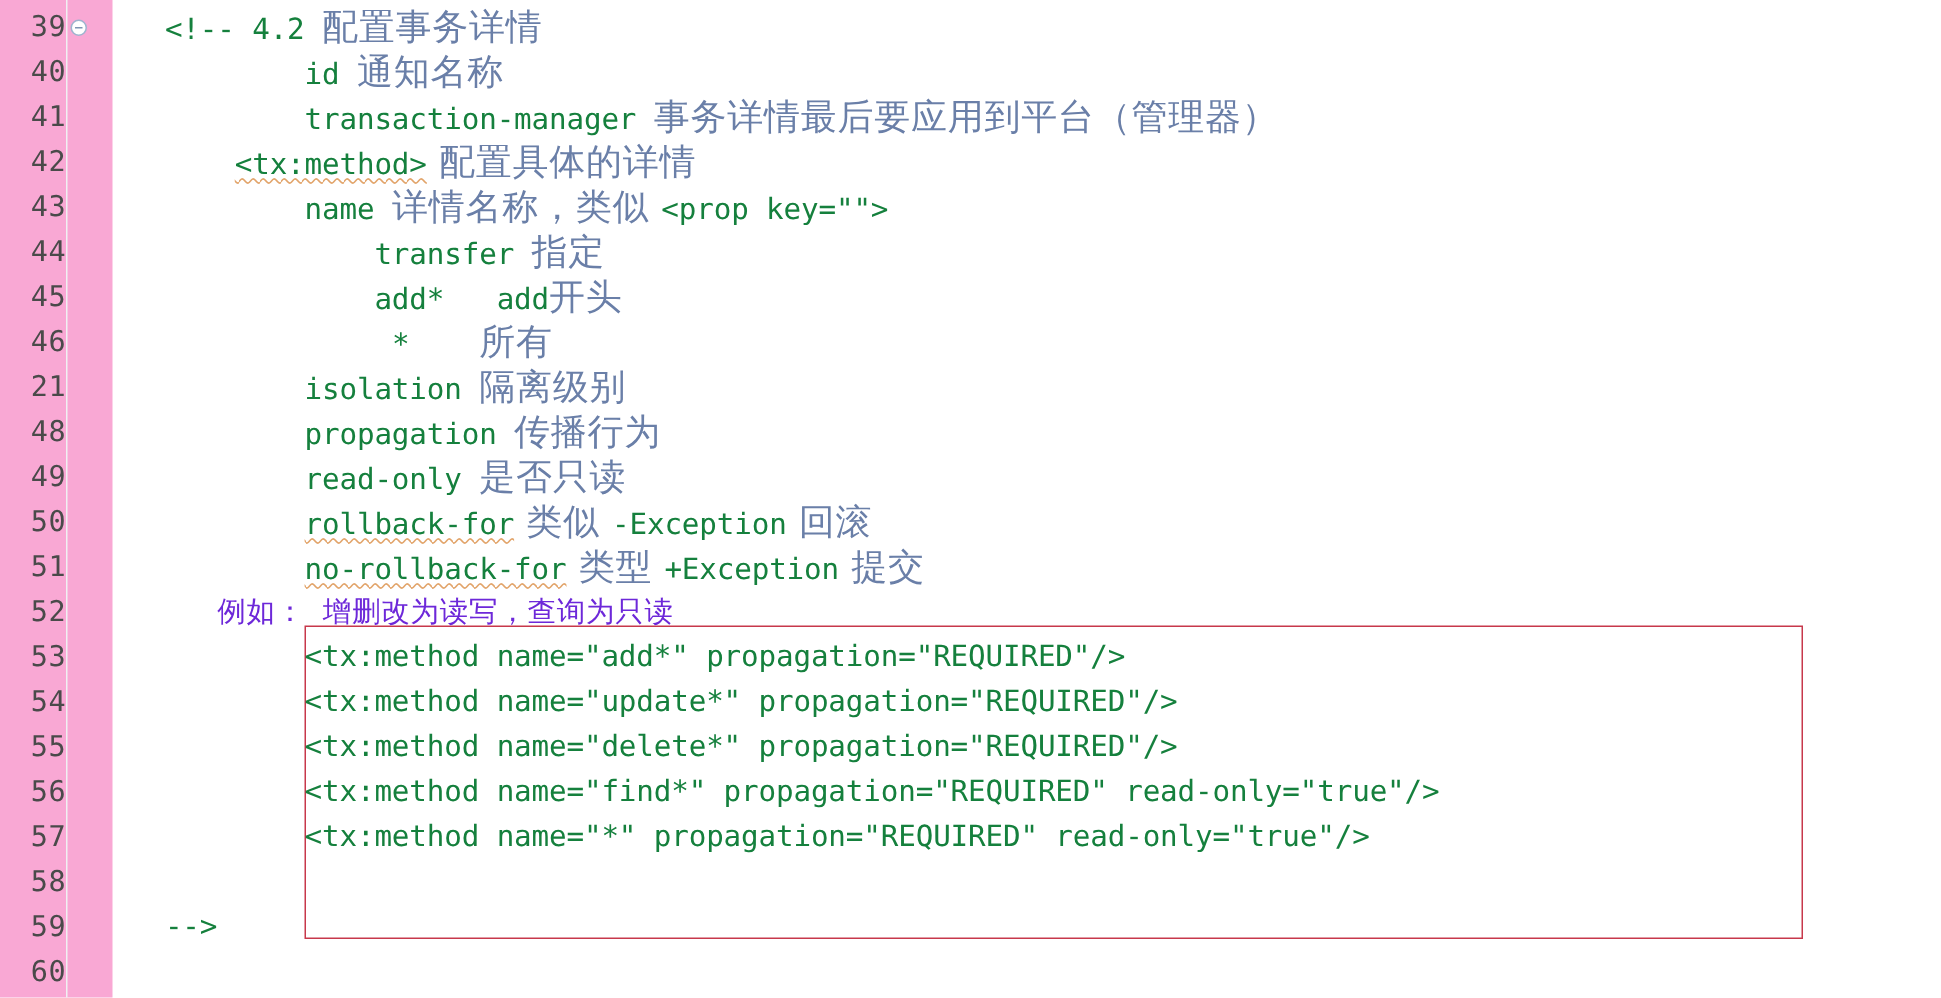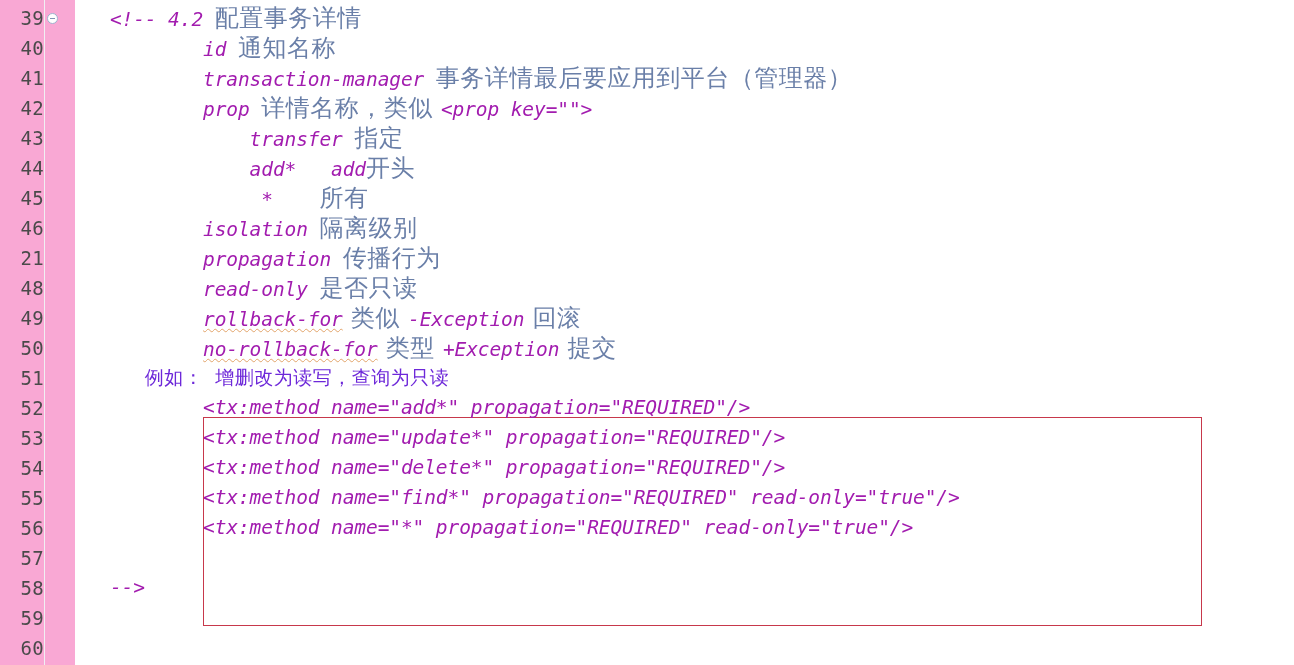--- a/index.html
+++ b/index.html
@@ -99,22 +99,21 @@
     line-height: 30px;
     white-space: pre;
     font-family: "DejaVu Sans Mono", "Liberation Mono", monospace;
     font-size: 19.5px;
     color: #3b3ba8;
     letter-spacing: -0.1px;
     position: relative;
     z-index: 2;
   }
   .tok-code {
-    color: #a21caf;
-    font-style: italic;
+    color: #15803d;
   }
   .tok-cn {
     color: #6a7fa8;
     font-family: "DejaVu Sans", "Liberation Sans", sans-serif;
     font-size: 24px;
     letter-spacing: 0.5px;
   }
   .tok-cn-dark {
     color: #6d28d9;
     font-family: Liberation Mono, monospace;
@@ -236,21 +235,22 @@
         <span class="lineno">60</span>
         <span class="fold-placeholder"></span>
       </div>
     </div>
 
   <div class="code-area">
 
   <div class="code-row"><span class="tok-code">   </span><span class="tok-code">&lt;!-- 4.2 </span><span class="tok-cn">配置事务详情</span></div>
       <div class="code-row"><span class="tok-code">           </span><span class="tok-code">id </span><span class="tok-cn">通知名称</span></div>
       <div class="code-row"><span class="tok-code">           </span><span class="tok-code">transaction-manager </span><span class="tok-cn">事务详情最后要应用到平台（管理器）</span></div>
-      <div class="code-row"><span class="tok-code">           </span><span class="tok-code">prop </span><span class="tok-cn">详情名称，类似 </span><span class="tok-code">&lt;prop key=""&gt;</span></div>
+      <div class="code-row"><span class="tok-code">       </span><span class="tok-code squiggle">&lt;tx:method&gt;</span><span class="tok-cn"> 配置具体的详情</span></div>
+      <div class="code-row"><span class="tok-code">           </span><span class="tok-code">name </span><span class="tok-cn">详情名称，类似 </span><span class="tok-code">&lt;prop key=""&gt;</span></div>
       <div class="code-row"><span class="tok-code">               </span><span class="tok-code">transfer </span><span class="tok-cn">指定</span></div>
       <div class="code-row"><span class="tok-code">               </span><span class="tok-code">add*   add</span><span class="tok-cn">开头</span></div>
       <div class="code-row"><span class="tok-code">                </span><span class="tok-code">*    </span><span class="tok-cn">所有</span></div>
       <div class="code-row"><span class="tok-code">           </span><span class="tok-code">isolation </span><span class="tok-cn">隔离级别</span></div>
       <div class="code-row"><span class="tok-code">           </span><span class="tok-code">propagation </span><span class="tok-cn">传播行为</span></div>
       <div class="code-row"><span class="tok-code">           </span><span class="tok-code">read-only </span><span class="tok-cn">是否只读</span></div>
       <div class="code-row"><span class="tok-code">           </span><span class="tok-code squiggle">rollback-for</span><span class="tok-cn"> 类似 </span><span class="tok-code">-Exception</span><span class="tok-cn"> 回滚</span></div>
       <div class="code-row"><span class="tok-code">           </span><span class="tok-code squiggle">no-rollback-for</span><span class="tok-cn"> 类型 </span><span class="tok-code">+Exception</span><span class="tok-cn"> 提交</span></div>
       <div class="code-row"><span class="tok-code">      </span><span class="tok-cn-dark">例如： 增删改为读写，查询为只读</span></div>
       <div class="code-row"><span class="tok-code">           </span><span class="tok-code">&lt;tx:method name="add*" propagation="REQUIRED"/&gt;</span></div>

